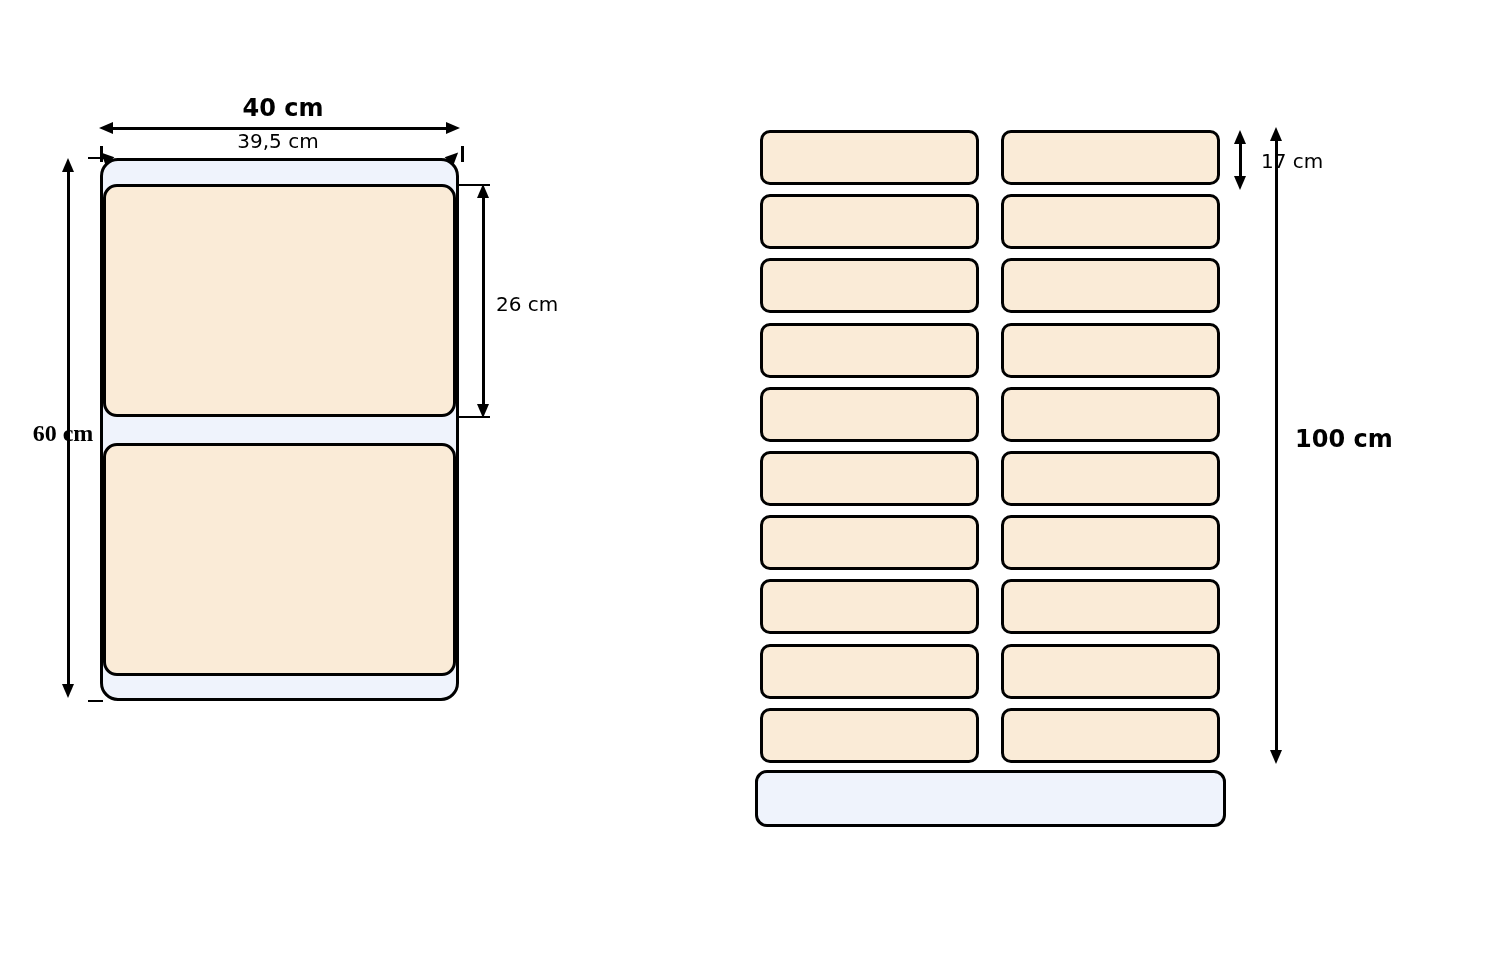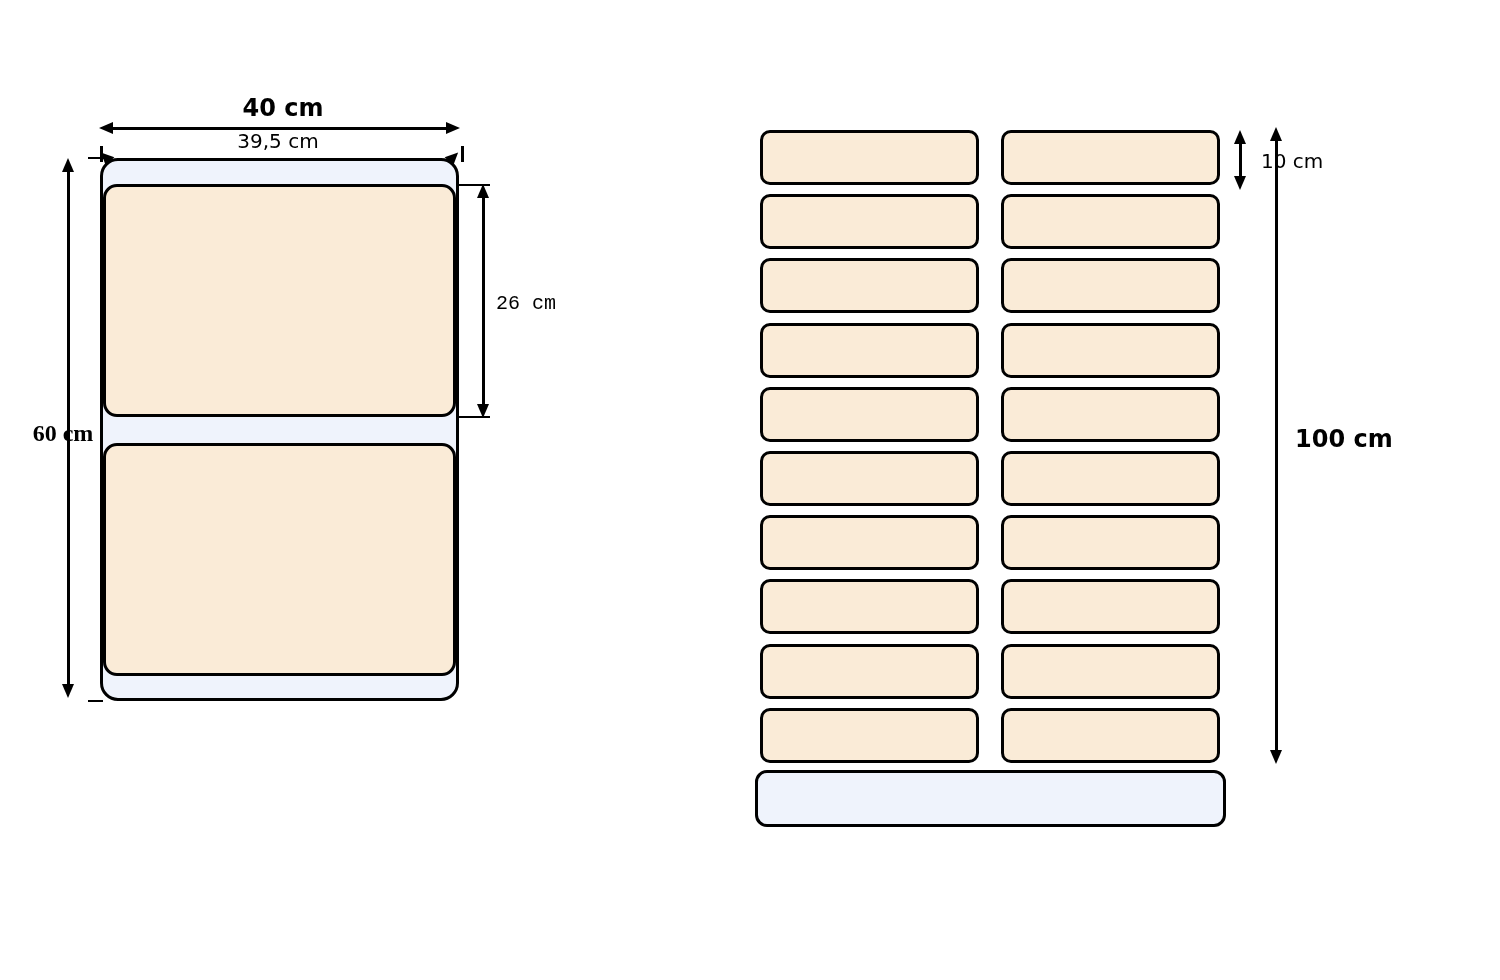--- a/index.html
+++ b/index.html
@@ -85,21 +85,21 @@
   <div class="ah ah-down" style="left:61.5px;top:684px;"></div>
   <div class="dim-label big center-xy" style="left:63px;top:433px;">60 cm</div>
   <div class="tick-h" style="left:88px;top:156.5px;width:22px;"></div>
   <div class="tick-h" style="left:88px;top:699.5px;width:15px;"></div>
 
   <div class="tick-h" style="left:459px;top:183.5px;width:31px;"></div>
   <div class="tick-h" style="left:459px;top:415.5px;width:31px;"></div>
   <div class="dim-line-v" style="left:482px;top:192px;width:2.5px;height:217px;"></div>
   <div class="ah ah-up" style="left:477px;top:184px;"></div>
   <div class="ah ah-down" style="left:477px;top:404px;"></div>
-  <div class="dim-label small center-y" style="left:496px;top:304px;font-family:Liberation Mono, monospace;">26 cm</div>
+  <div class="dim-label small center-y" style="left:496px;top:304px;">26 cm</div>
 
   <div class="roll-grid" id="roll-grid">
       <div class="roll-label"></div>
       <div class="roll-label"></div>
       <div class="roll-label"></div>
       <div class="roll-label"></div>
       <div class="roll-label"></div>
       <div class="roll-label"></div>
       <div class="roll-label"></div>
       <div class="roll-label"></div>
@@ -114,20 +114,20 @@
       <div class="roll-label"></div>
       <div class="roll-label"></div>
       <div class="roll-label"></div>
       <div class="roll-label"></div>
     </div>
   <div class="liner roll-liner-bar"></div>
 
   <div class="dim-line-v" style="left:1239px;top:138px;width:2.5px;height:45px;"></div>
   <div class="ah ah-up" style="left:1233.5px;top:130px;"></div>
   <div class="ah ah-down" style="left:1233.5px;top:176px;"></div>
-  <div class="dim-label small center-y" style="left:1261px;top:161px;">10 cm</div>
+  <div class="dim-label small center-y" style="left:1261px;top:161px;">17 cm</div>
 
   <div class="dim-line-v" style="left:1274.5px;top:136px;height:620px;"></div>
   <div class="ah ah-up" style="left:1269.5px;top:127px;"></div>
   <div class="ah ah-down" style="left:1269.5px;top:750px;"></div>
   <div class="dim-label big center-y" style="left:1295px;top:439px;">100 cm</div>
 
 </div>
 
 </body></html>

